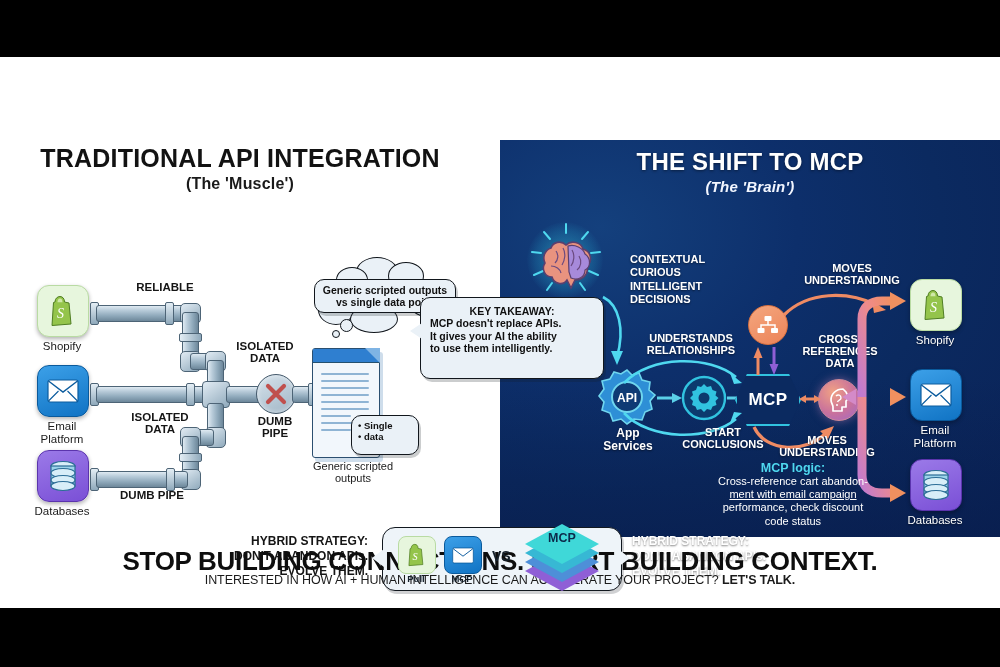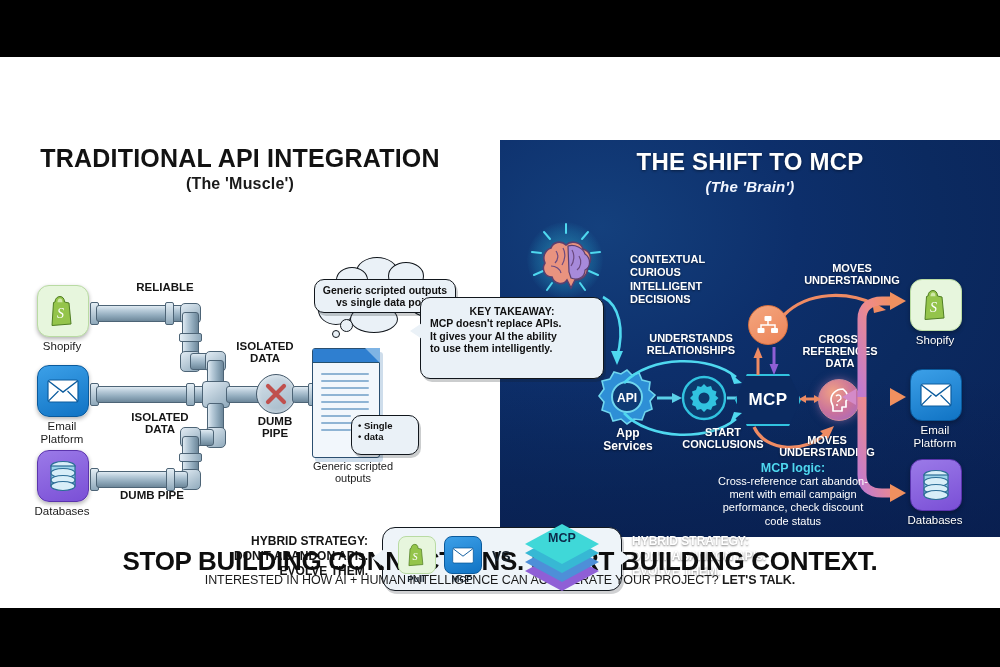--- a/index.html
+++ b/index.html
@@ -442,21 +442,21 @@
         <ellipse cx="15" cy="20" rx="12" ry="4.5" fill="#d8eef8" stroke="#2b6d96" stroke-width="1.1"></ellipse>
         <ellipse cx="15" cy="26" rx="12" ry="4.5" fill="#d8eef8" stroke="#2b6d96" stroke-width="1.2"></ellipse>
       </svg>
     </div>
     <div class="cap cap-white" style="left:890px;top:457px;width:90px;">Databases</div>
 
 
     <div class="abs" style="left:700px;top:404px;width:186px;text-align:center;">
       <div style="color:#4fd8ef;font-size:12.5px;font-weight:bold;">MCP logic:</div>
       <div style="color:#fff;font-size:11px;line-height:1.2;">Cross-reference cart abandon-</div>
-      <div style="color:#fff;font-size:11px;line-height:1.2;">ment with email campaign</div>
+      <div style="color:#fff;font-size:11px;line-height:1.2;text-decoration:underline;">ment with email campaign</div>
       <div style="color:#fff;font-size:11px;line-height:1.2;">performance, check discount</div>
       <div style="color:#fff;font-size:11px;line-height:1.2;">code status</div>
     </div>
 
     <div id="hybrid-card"></div>
     <div class="abs" style="left:372px;top:492px;width:0;height:0;border-top:9px solid transparent;
         border-bottom:9px solid transparent;border-right:12px solid #eef4f9;z-index:4;"></div>
     <div class="abs" style="left:618px;top:492px;width:0;height:0;border-top:9px solid transparent;
         border-bottom:9px solid transparent;border-left:12px solid #eef4f9;z-index:4;"></div>
 

